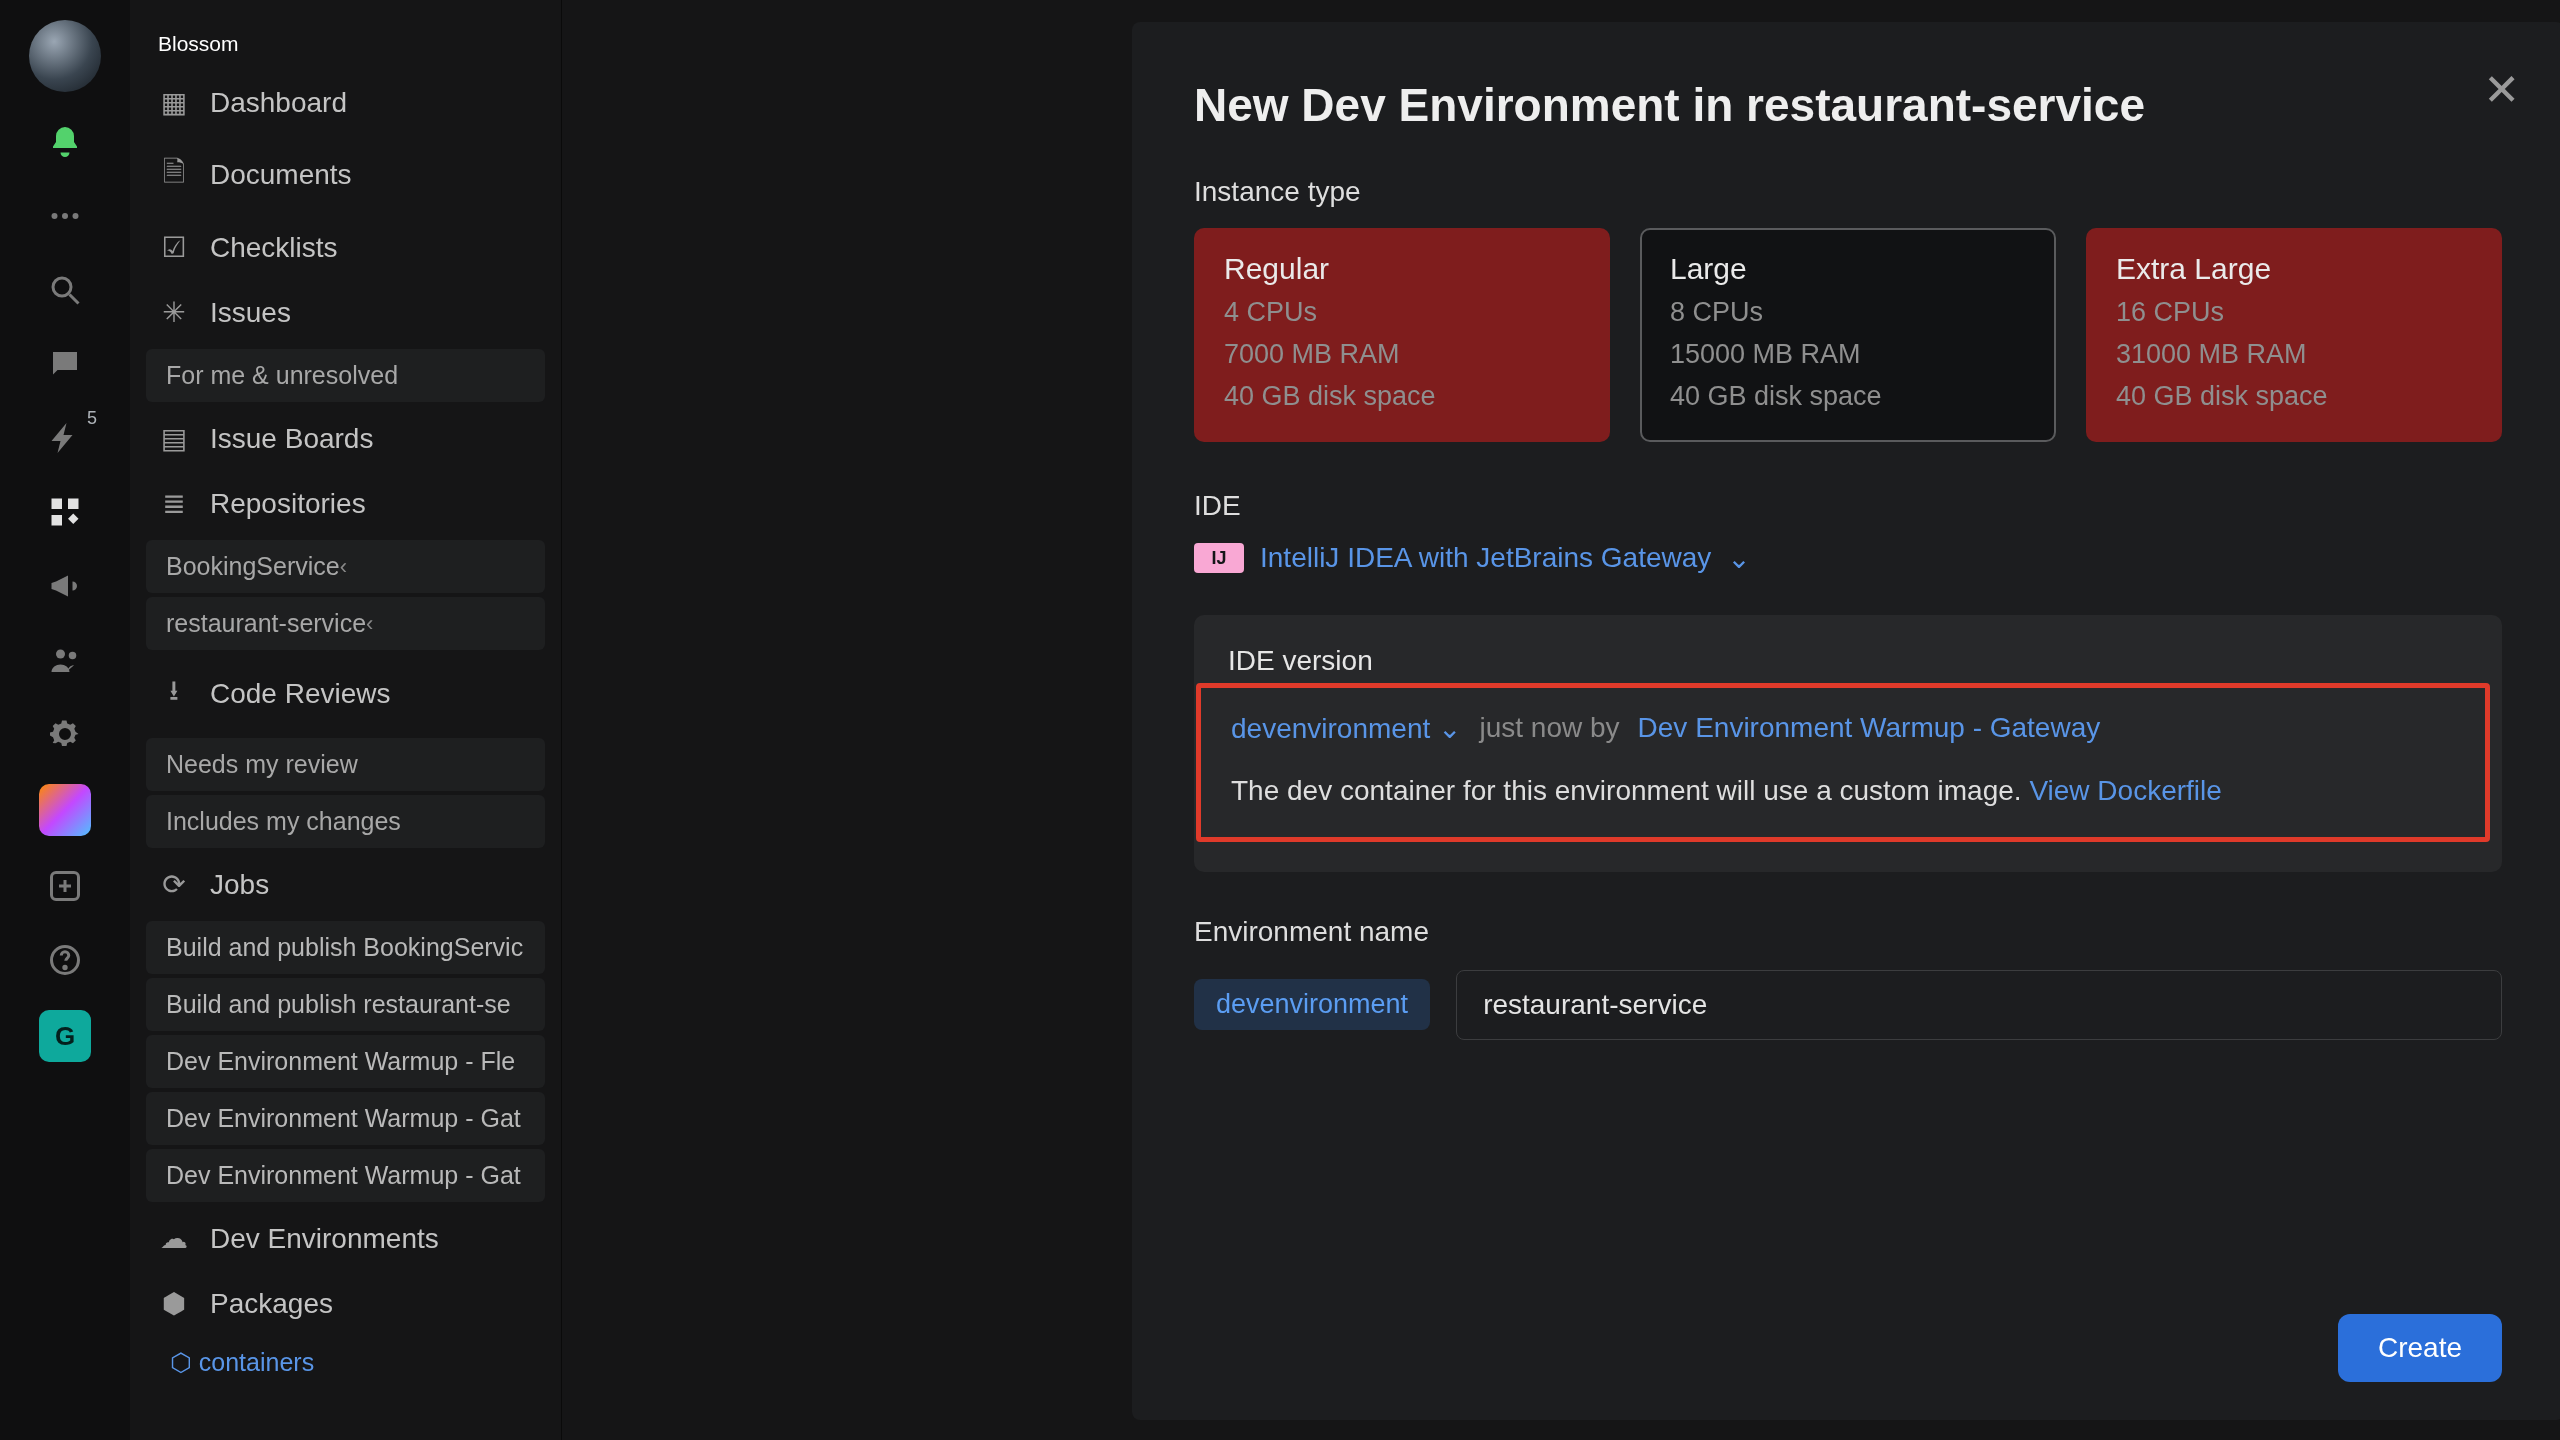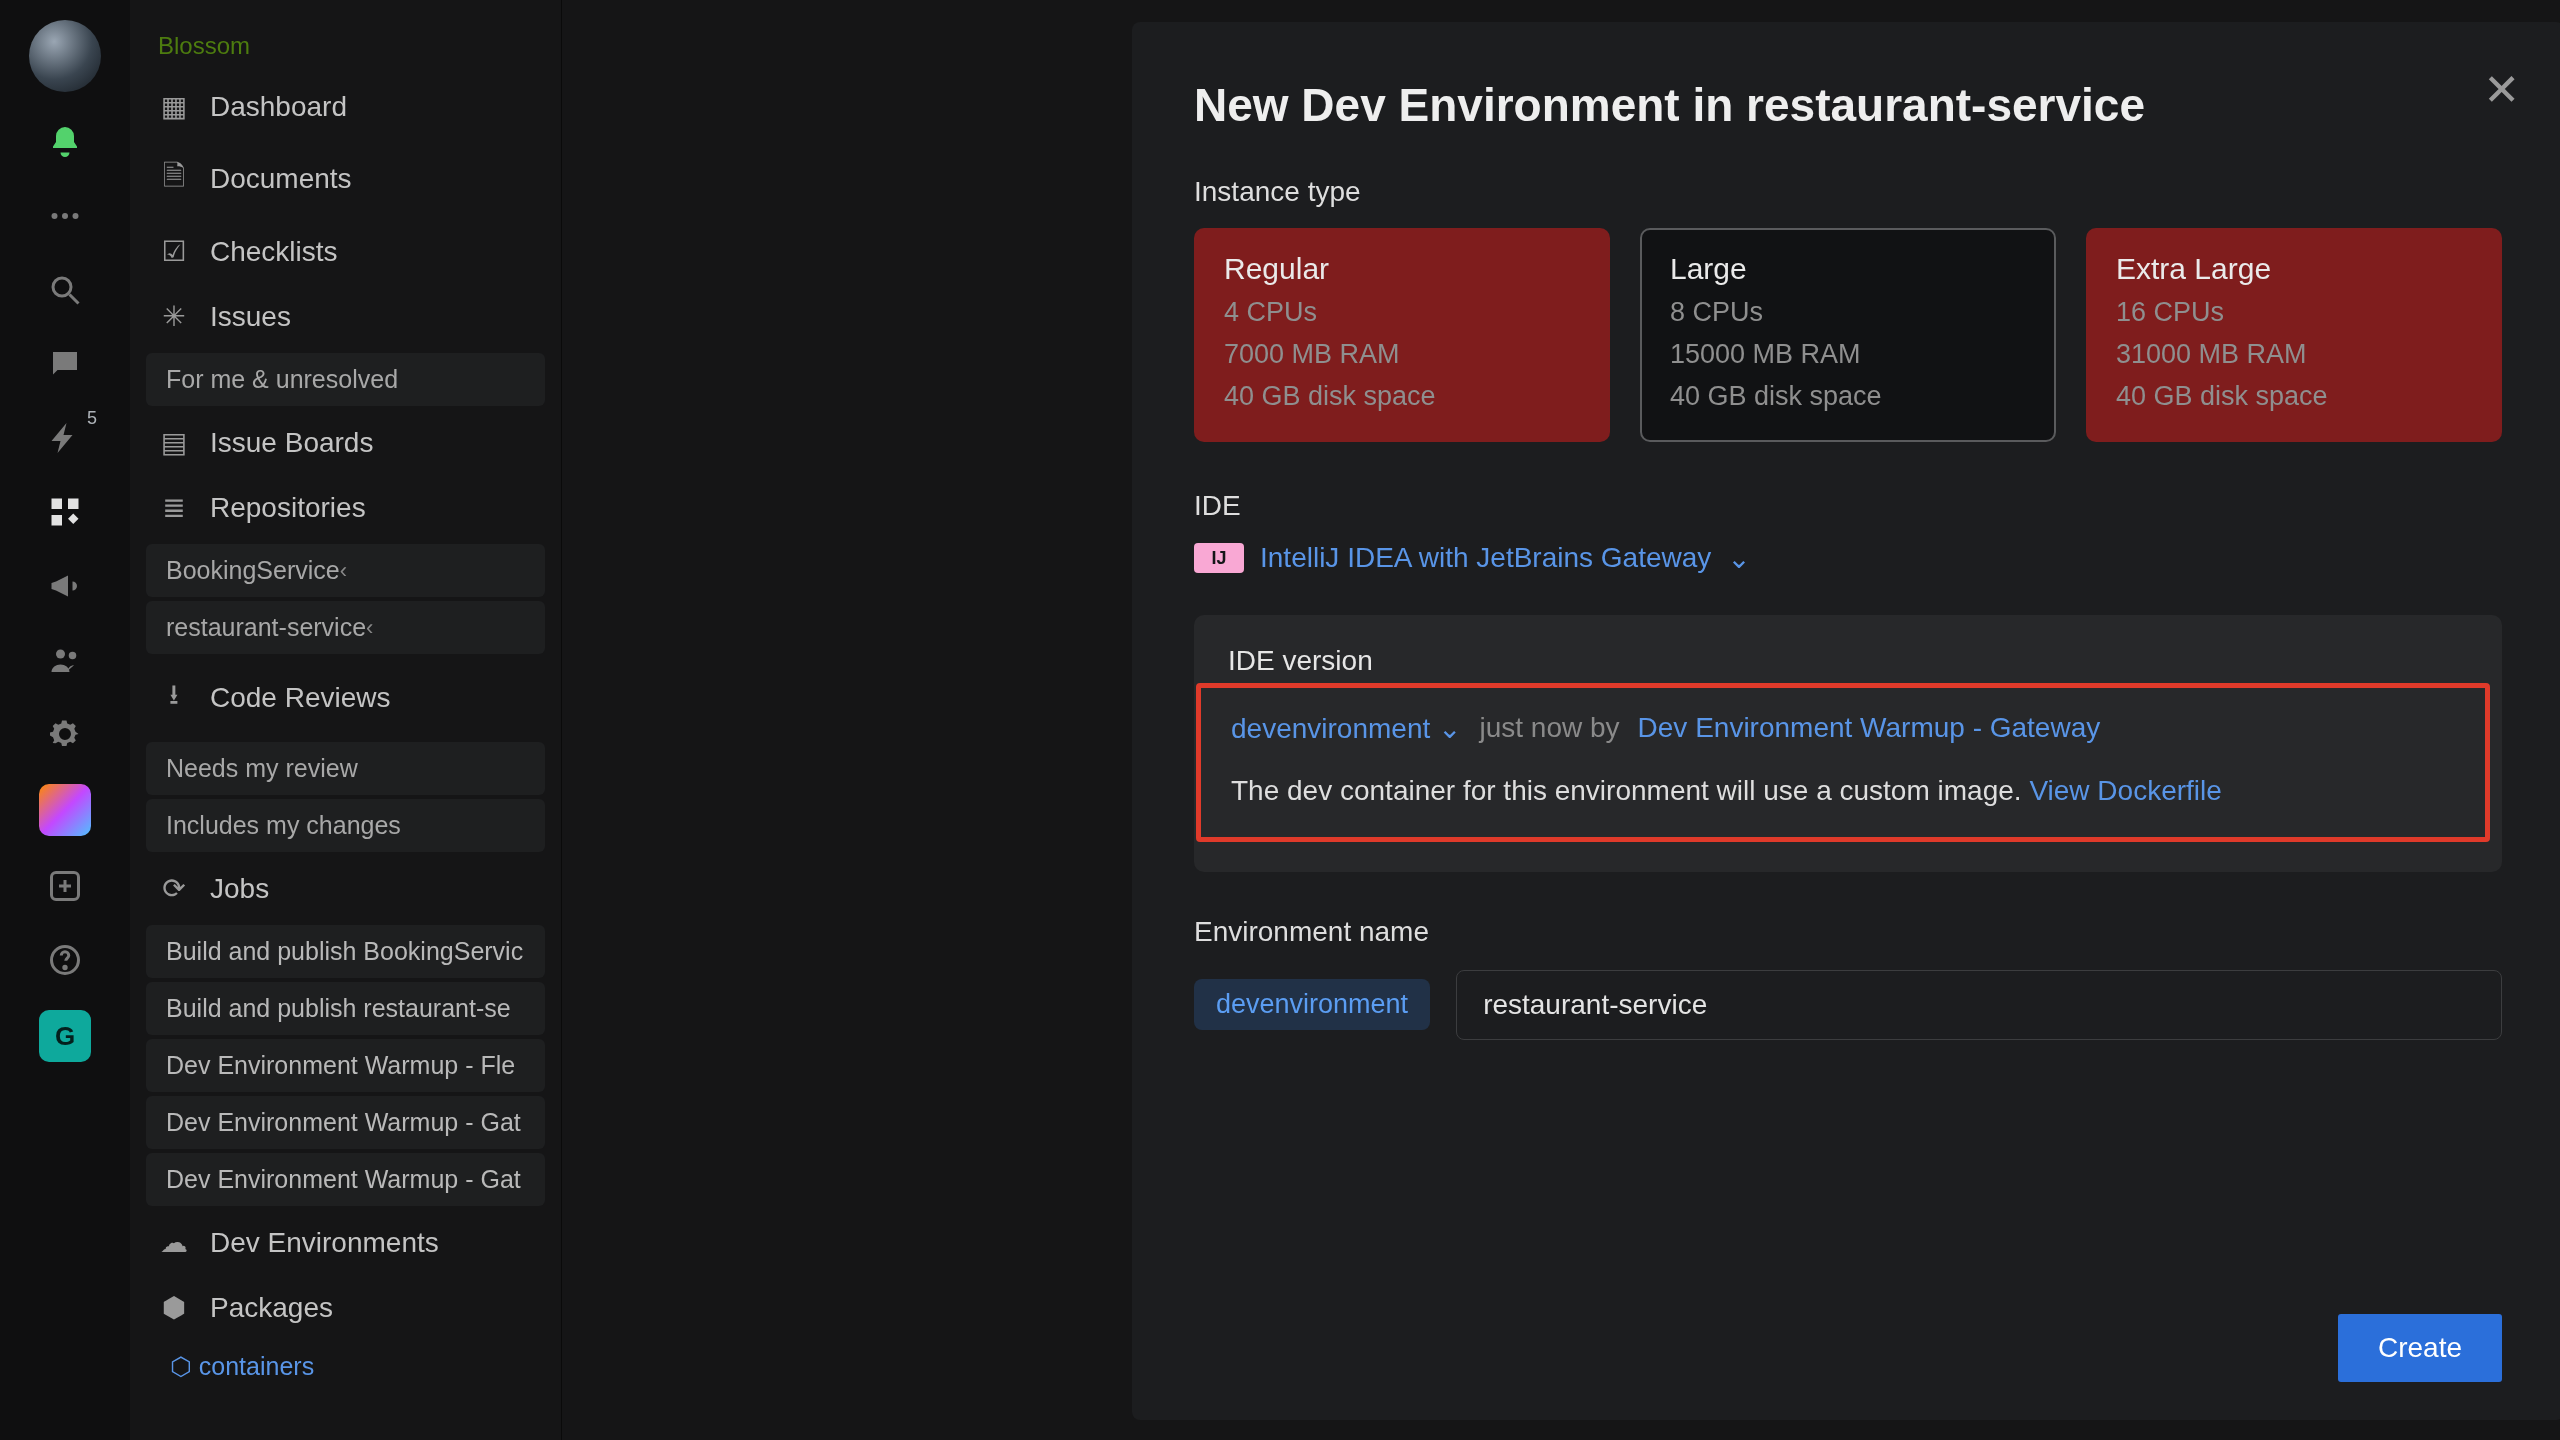--- a/index.html
+++ b/index.html
@@ -51,21 +51,21 @@
 
 
 .sidebar {
   width: 432px;
   background: #151516;
   border-right: 1px solid #0a0a0a;
   padding-top: 18px;
   overflow: hidden;
 }
 .sidebar .project {
-  color: #4d7c0f; font-size: 24px; padding: 14px 28px;
+  color: #ffffff; font-size: 21px; padding: 14px 28px;
 }
 .nav-item {
   display: flex; align-items: center; gap: 20px;
   padding: 16px 28px; color: #c4c4c4; font-size: 28px;
   cursor: pointer;
 }
 .nav-item .ni { width: 32px; text-align: center; color: #9a9a9a; }
 .sub-item {
   padding: 12px 28px 12px 40px;
   font-size: 25px; color: #a8a8a8;
@@ -172,21 +172,21 @@
   border-radius: 8px; padding: 10px 22px; font-size: 27px;
 }
 .env-input {
   flex:1; background: #1c1d1f; border:1px solid #3c3d3f;
   border-radius: 8px; padding: 18px 26px;
   color:#e4e4e4; font-size:28px;
 }
 .create-btn {
   position:absolute; bottom: 38px; right: 62px;
   background:#2b6fda; color:#fff; border:none;
-  border-radius:3px; padding: 18px 40px; font-size:28px; cursor:pointer;
+  border-radius:12px; padding: 18px 40px; font-size:28px; cursor:pointer;
 }
 .qmark {
   display:inline-flex; width:26px;height:26px;border-radius:50%;
   background:#4b4c4e;color:#1d1e20;align-items:center;justify-content:center;
   font-size:19px;font-weight:700;margin-left:10px;
 }
 </style>
 </head>
 <body>
 

